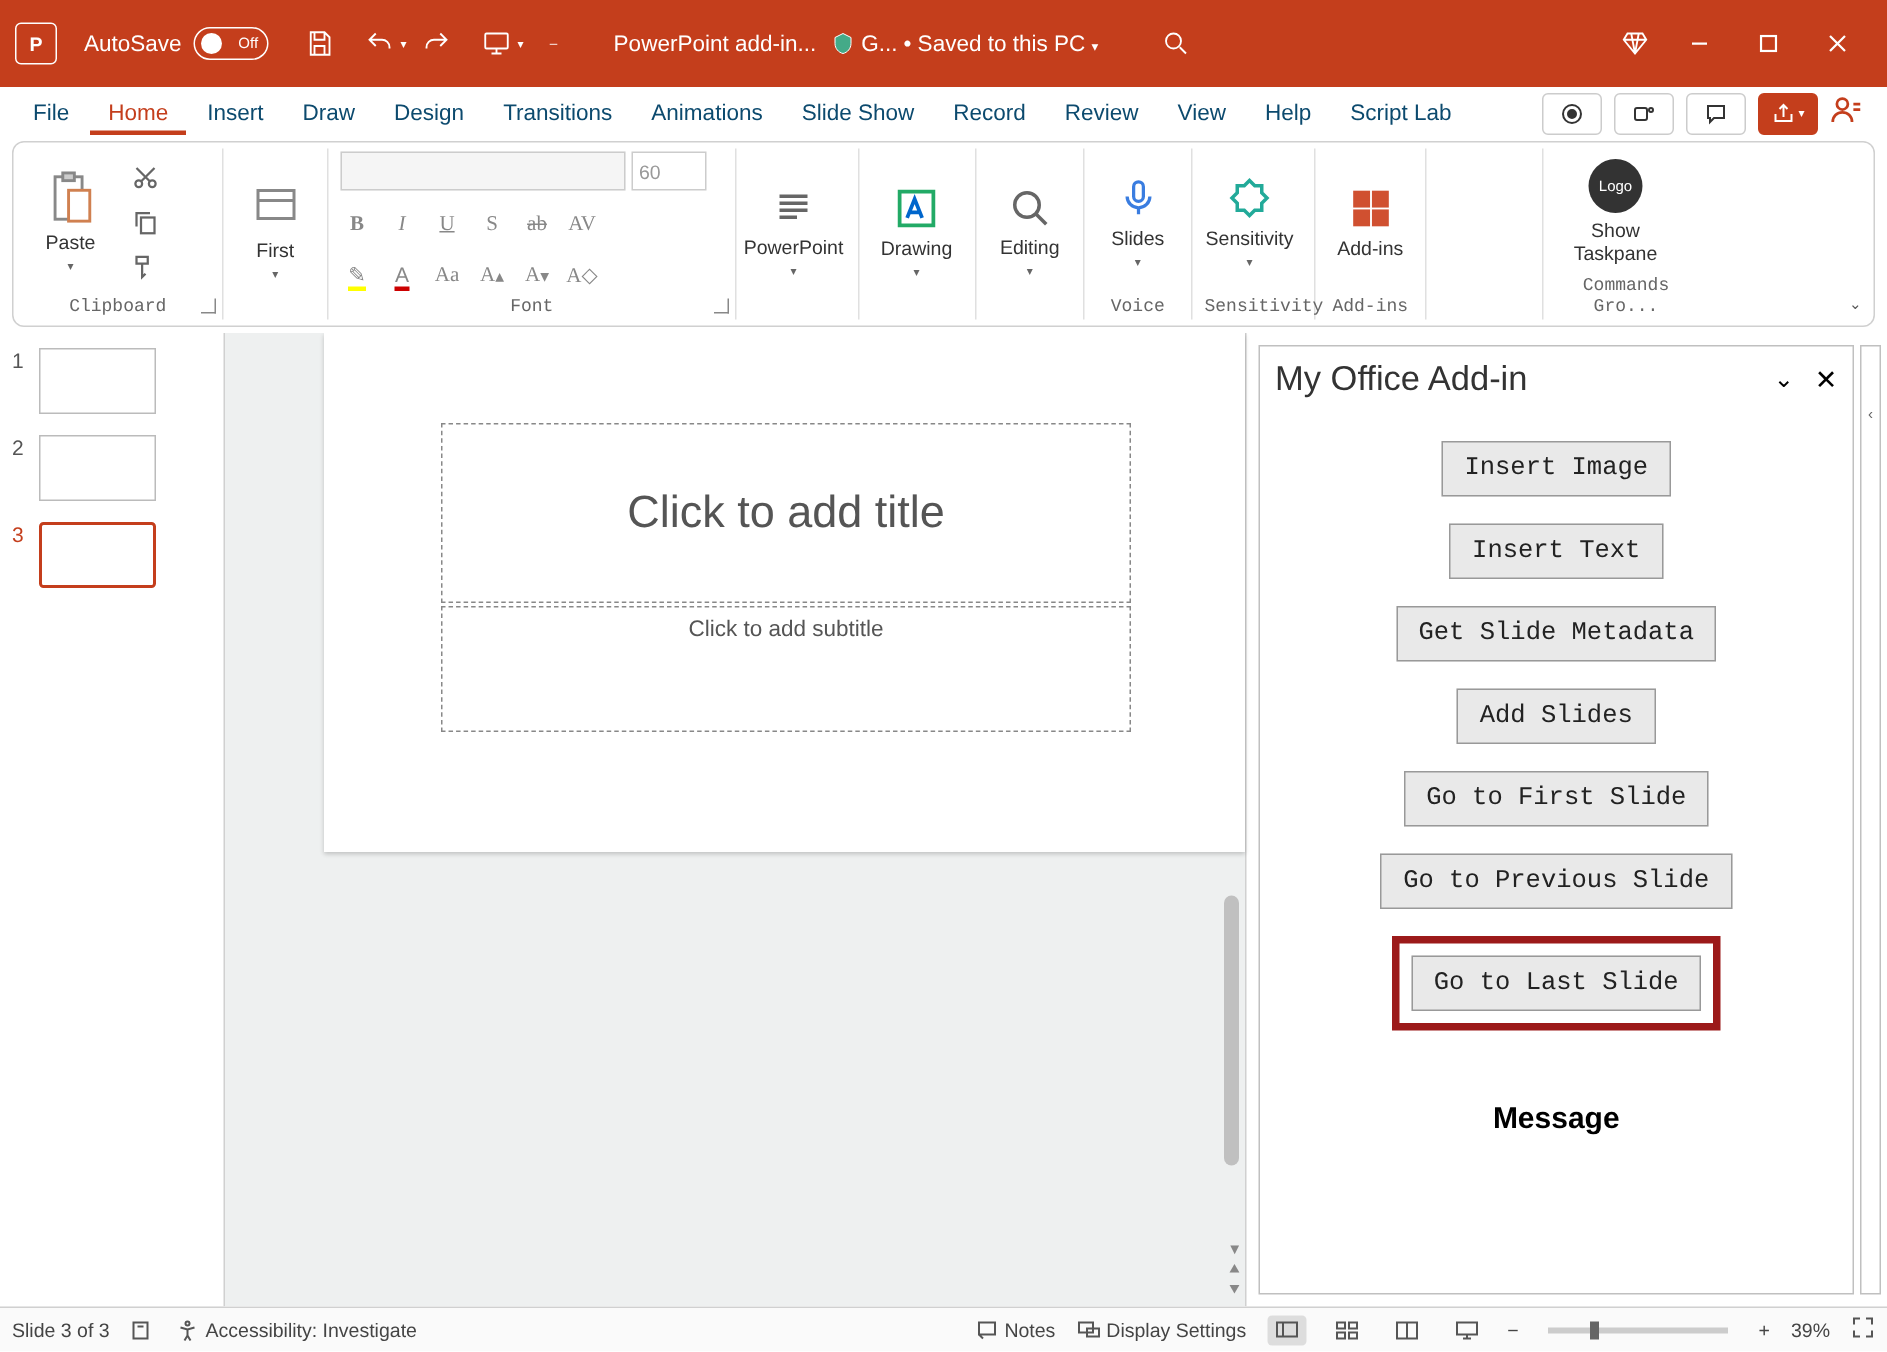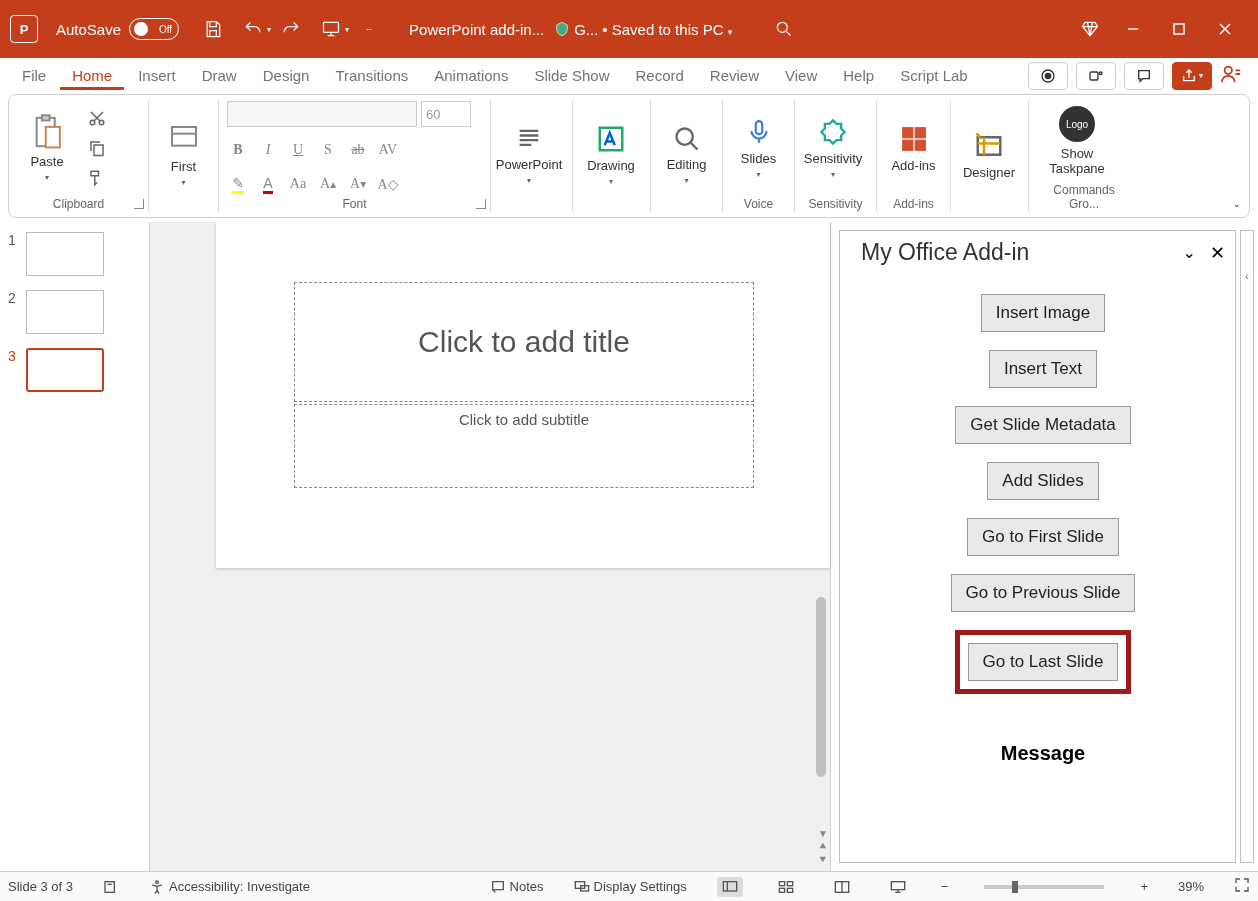--- a/index.html
+++ b/index.html
@@ -14,32 +14,32 @@
 .t-icon { width: 24px; height: 24px; display: inline-flex; align-items: center; justify-content: center; margin: 0 8px; cursor: pointer; }
 .t-svg { width: 20px; height: 20px; stroke: #fff; fill: none; stroke-width: 1.5; }
 .doc-title { font-size: 15px; margin-left: 20px; }
 .shield { width: 16px; height: 16px; margin: 0 4px 0 10px; }
 .save-status { font-size: 15px; margin-left: 4px; }
 .title-spacer { flex: 1; }
 .win-btn { width: 46px; height: 32px; display: flex; align-items: center; justify-content: center; cursor: pointer; }
 
 
 .tabstrip { height: 36px; display: flex; align-items: center; padding: 0 10px; border-bottom: 1px solid transparent; gap: 2px; }
-.tab { font-size: 15px; padding: 6px 12px; cursor: pointer; color: #737373; }
+.tab { font-size: 15px; padding: 6px 12px; cursor: pointer; color: #0c4a6e; }
 .tab.active { color: #c43e1c; font-weight: 400; border-bottom: 3px solid #c43e1c; padding-bottom: 3px; }
 .tabstrip-right { margin-left: auto; display: flex; align-items: center; gap: 8px; }
 .qat-btn { width: 40px; height: 28px; border: 1px solid #ccc; border-radius: 4px; display: flex; align-items: center; justify-content: center; background: #fff; cursor: pointer; }
 .qat-btn.accent { background: #c43e1c; border-color: #c43e1c; }
 
 
 .ribbon-wrap { padding: 0 8px 4px 8px; }
 .ribbon { height: 124px; border: 1px solid #d0d0d0; border-radius: 8px; display: flex; align-items: stretch; padding: 4px 0; position: relative; background: #fff; }
 .rgroup { display: flex; flex-direction: column; border-right: 1px solid #e0e0e0; padding: 0 8px; position: relative; }
 .rgroup-body { flex: 1; display: flex; align-items: center; gap: 6px; }
-.rgroup-label { font-size: 12px; color: #666; text-align: center; padding-bottom: 2px; }
+.rgroup-label { font-size: 12px; color: #666; text-align: center; padding-bottom: 2px; font-family: Liberation Mono, monospace; }
 .big-btn { display: flex; flex-direction: column; align-items: center; justify-content: center; width: 60px; cursor: pointer; font-size: 13px; color: #333; gap: 4px; }
 .big-btn .caret { font-size: 8px; color: #666; }
 .small-btn-col { display: flex; flex-direction: column; gap: 6px; }
 .small-btn { width: 28px; height: 24px; display: flex; align-items: center; justify-content: center; cursor: pointer; }
 .font-row { display: flex; gap: 4px; align-items: center; }
 .font-select { width: 190px; height: 26px; border: 1px solid #ccc; background: #f5f5f5; font-size: 12px; padding: 0 4px; display: flex; align-items: center; color: #999; }
 .size-select { width: 50px; height: 26px; border: 1px solid #ccc; background: #fff; font-size: 13px; padding: 0 4px; display: flex; align-items: center; color: #999; }
 .font-btns { display: flex; gap: 8px; margin-top: 6px; flex-wrap: wrap; width: 250px; }
 .fb { width: 22px; height: 22px; display: flex; align-items: center; justify-content: center; font-size: 14px; color: #888; cursor: pointer; font-family: "Segoe UI"; }
 .dialog-launch { position: absolute; bottom: 4px; right: 4px; width: 10px; height: 10px; border-right: 1px solid #888; border-bottom: 1px solid #888; cursor: pointer; }
@@ -60,32 +60,32 @@
 .slide-wrap { flex: 1; display: flex; align-items: flex-start; justify-content: flex-end; }
 .slide { width: 614px; height: 346px; background: #fff; box-shadow: 0 1px 3px rgba(0,0,0,.2); position: relative; }
 .placeholder { position: absolute; border: 1px dashed #888; display: flex; align-items: center; justify-content: center; color: #555; }
 .ph-title { left: 78px; top: 60px; width: 460px; height: 120px; font-size: 30px; }
 .ph-sub { left: 78px; top: 182px; width: 460px; height: 84px; font-size: 15px; align-items: flex-start; padding-top: 6px; }
 .scroll-thumb { position: absolute; right: 4px; top: 375px; width: 10px; height: 180px; background: #c0c0c0; border-radius: 5px; }
 .scroll-arrows { position: absolute; right: 2px; bottom: 4px; color: #888; font-size: 10px; display: flex; flex-direction: column; gap: 0; }
 
 
 .taskpane { width: 428px; border-left: 1px solid #d0d0d0; display: flex; }
-.tp-main { flex: 1; border: 1px solid #c0c0c0; margin: 8px 4px 8px 8px; display: flex; flex-direction: column; padding-left: 11px; }
+.tp-main { flex: 1; border: 1px solid #c0c0c0; margin: 8px 4px 8px 8px; display: flex; flex-direction: column; }
 .tp-header { display: flex; align-items: center; padding: 8px 10px; }
 .tp-title { font-size: 23px; color: #333; flex: 1; }
 .tp-sub { background: #1f1f1f; color: #fff; font-size: 22px; padding: 6px 12px; }
 .tp-body { flex: 1; padding: 20px 0; display: flex; flex-direction: column; align-items: center; gap: 18px; overflow: auto; }
-.tp-btn { background: #e9e9e9; border: 1px solid #999; padding: 8px 14px; font-size: 17px; cursor: pointer; color: #222; }
+.tp-btn { background: #e9e9e9; border: 1px solid #999; padding: 8px 14px; font-size: 17px; cursor: pointer; color: #222; font-family: Liberation Mono, monospace; }
 .tp-highlight { border: 5px solid #9c1a1a; padding: 8px; }
 .tp-msg { font-size: 20px; font-weight: 600; margin-top: 30px; }
 .tp-collapse { width: 14px; border: 1px solid #c0c0c0; margin: 8px 4px 8px 0; display: flex; align-items: flex-start; justify-content: center; color: #666; font-size: 10px; padding-top: 40px; cursor: pointer; }
 
 
-.statusbar { height: 30px; border-top: 1px solid #d0d0d0; display: flex; align-items: center; padding: 0 8px; font-size: 13px; color: #444; gap: 30px; background: #fafafa; }
+.statusbar { height: 30px; border-top: 1px solid #d0d0d0; display: flex; align-items: center; padding: 0 8px; font-size: 13px; color: #444; gap: 14px; background: #fafafa; }
 .sb-spacer { flex: 1; }
 .sb-btn { display: flex; align-items: center; gap: 4px; cursor: pointer; }
 .view-btn { width: 26px; height: 20px; display: flex; align-items: center; justify-content: center; cursor: pointer; border-radius: 3px; }
 .view-btn.active { background: #ddd; }
 .zoom-slider { width: 120px; height: 4px; background: #ccc; position: relative; margin: 0 6px; }
 .zoom-handle { position: absolute; left: 28px; top: -4px; width: 6px; height: 12px; background: #666; }
 </style>
 </head>
 <body>
 
@@ -353,30 +353,20 @@
               <rect x="13" y="3" width="8" height="8"></rect>
               <rect x="3" y="13" width="8" height="8"></rect>
               <rect x="13" y="13" width="8" height="8"></rect>
             </svg>
             <span>Add-ins</span>
           </div>
         </div>
     <div class="rgroup-label">Add-ins</div>
   </div>
   <div class="rgroup" style="width:78px">
-    <div class="rgroup-body">
-          <div class="big-btn">
-            <svg width="30" height="30" viewBox="0 0 24 24" fill="none" stroke="#666" stroke-width="2">
-              <rect x="3" y="5" width="18" height="14"></rect>
-              <path d="M3 10h18M8 5v14" stroke="#d90"></path>
-              <path d="M2 2l3 3" stroke="#d90"></path>
-            </svg>
-            <span>Designer</span>
-          </div>
-        </div>
     <div class="rgroup-label"></div>
   </div>
   <div class="rgroup" style="width:110px;border-right:none">
     <div class="rgroup-body">
           <div class="big-btn" style="width:80px">
             <div class="logo-circ">Logo</div>
             <span style="text-align:center">Show Taskpane</span>
           </div>
         </div>
     <div class="rgroup-label">Commands Gro...</div>

